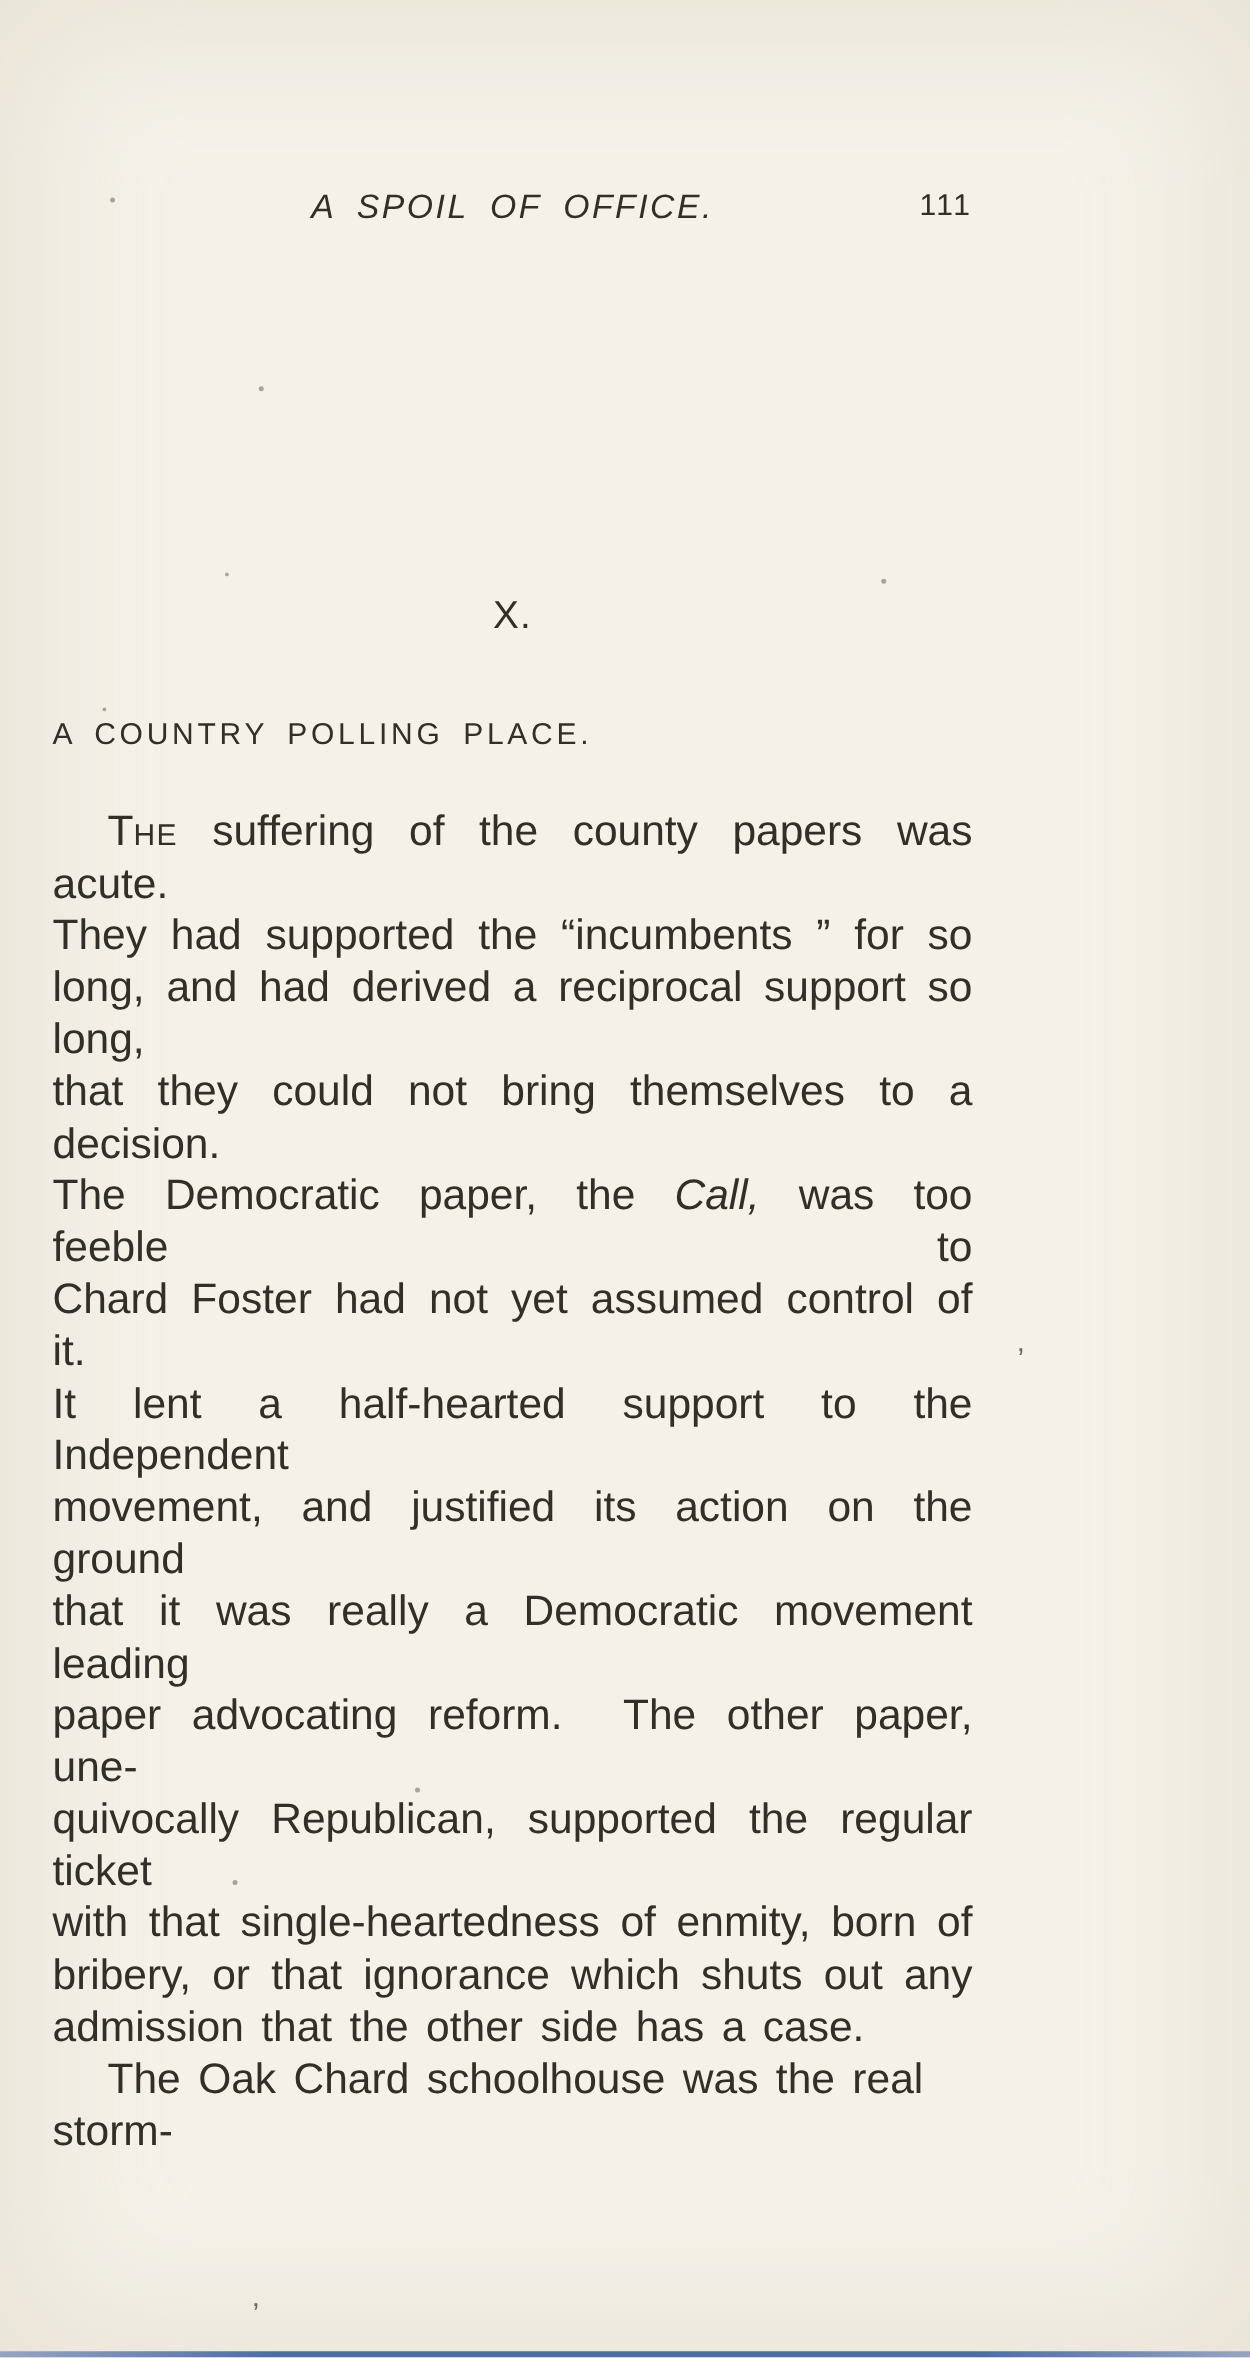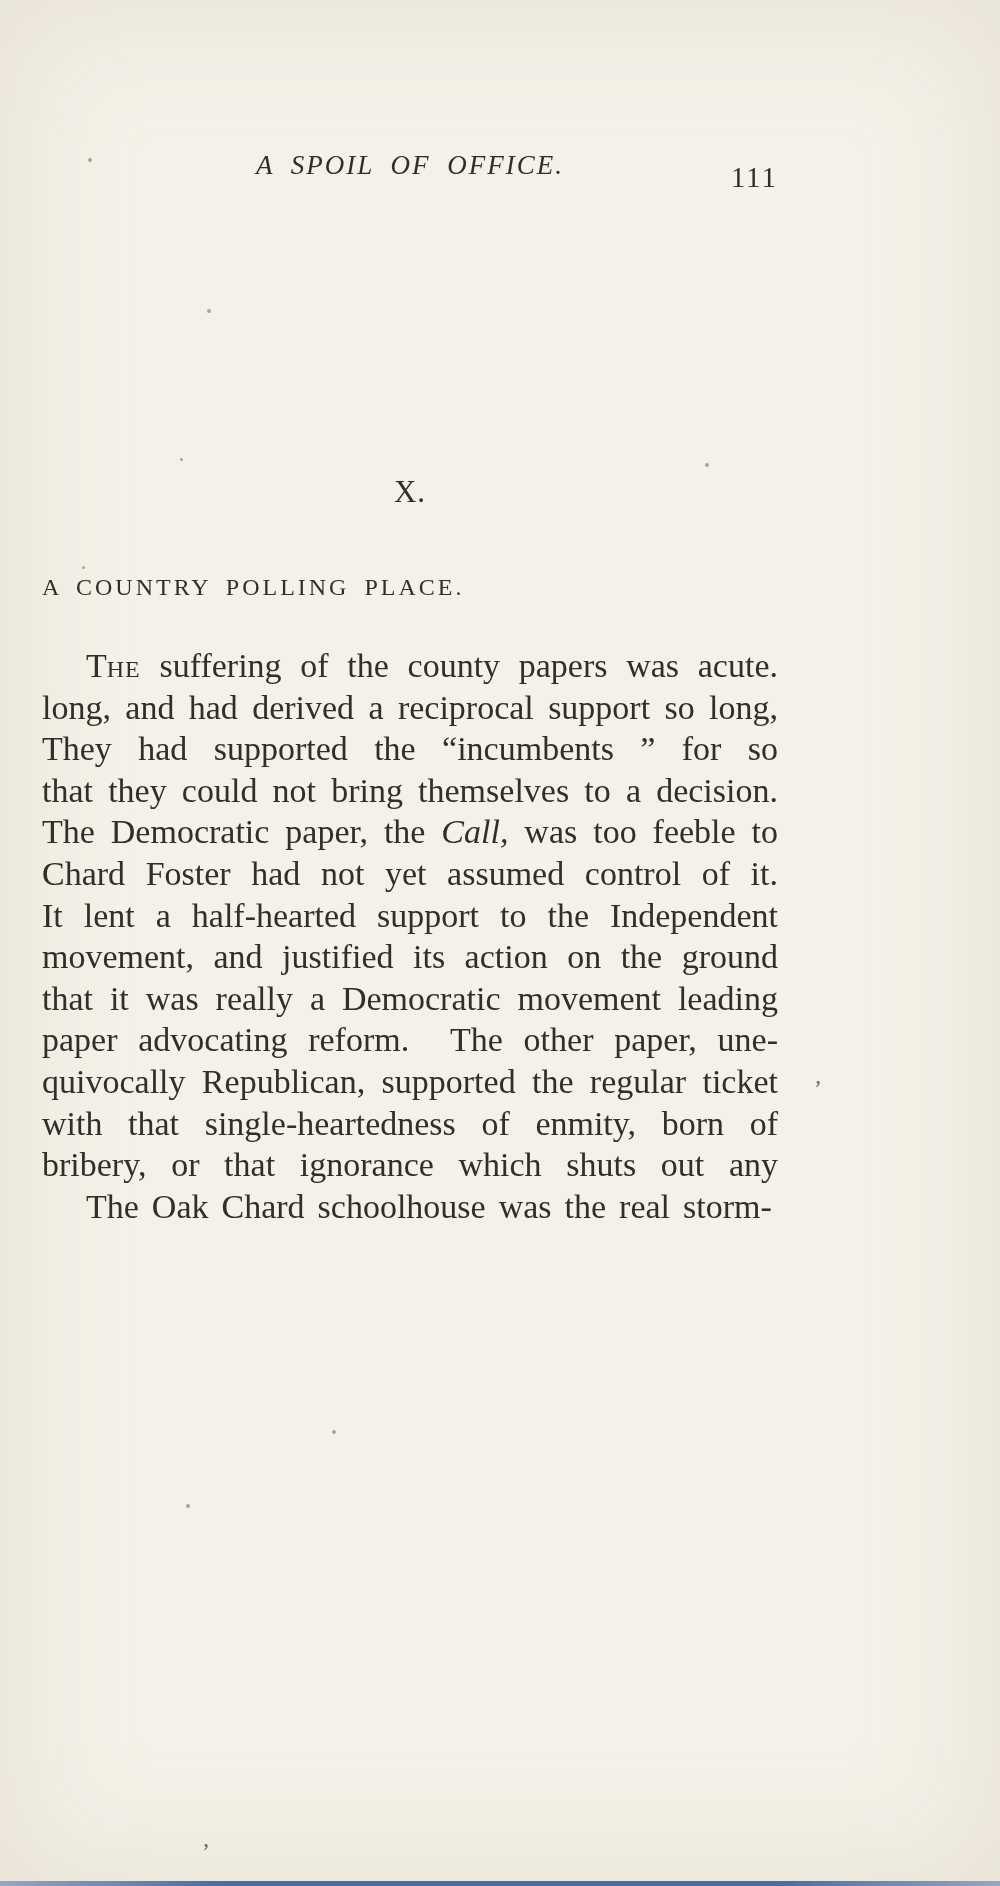--- a/index.html
+++ b/index.html
@@ -4,21 +4,21 @@
 <style>
   html, body { margin: 0; padding: 0; background: #e8e4da; }
 
   .page {
     position: relative;
     width: 1000px;
     height: 1886px;
     margin: 0 auto;
     background: var(--paper, #f4f1e8);
     color: var(--ink, #322e28);
-    font-family: Liberation Serif, serif;
+    font-family: Liberation Sans, sans-serif;
     overflow: hidden;
     box-shadow: inset 0 0 110px 18px rgba(203, 192, 170, 0.28);
   }
 
   
   .header {
     position: absolute;
     top: 146px;
     left: 42px;
     width: 736px;
@@ -30,22 +30,22 @@
     text-align: center;
     font-style: italic;
     font-size: 27px;
     letter-spacing: 2px;
     word-spacing: 8px;
     line-height: 38px;
   }
   .page-number {
     position: absolute;
     right: 0;
-    top: 12px;
-    font-size: 29px;
+    top: 0;
+    font-size: 24px;
     letter-spacing: 2px;
     line-height: 38px;
   }
 
   
   .chapter-number {
     position: absolute;
     top: 474px;
     left: 42px;
     width: 736px;
@@ -118,32 +118,33 @@
     <div class="page-number">111</div>
   </div>
 
   <div class="chapter-number">X.</div>
 
   <div class="chapter-title">A COUNTRY POLLING PLACE.</div>
 
   <div class="body-text">
       <div>
         <div class="line justify indent"><span>T</span><span class="smallcaps">he</span><span> suffering of the county papers was acute.</span></div>
+        <div class="line justify"><span>They had supported the “incumbents ” for so</span></div>
         <div class="line justify"><span>long, and had derived a reciprocal support so long,</span></div>
-        <div class="line justify"><span>They had supported the “incumbents ” for so</span></div>
         <div class="line justify"><span>that they could not bring themselves to a decision.</span></div>
         <div class="line justify"><span>The Democratic paper, the </span><span class="italic">Call,</span><span> was too feeble to</span></div>
         <div class="line justify"><span>Chard Foster had not yet assumed control of it.</span></div>
         <div class="line justify"><span>It lent a half-hearted support to the Independent</span></div>
         <div class="line justify"><span>movement, and justified its action on the ground</span></div>
         <div class="line justify"><span>that it was really a Democratic movement leading</span></div>
         <div class="line justify"><span>paper advocating reform.&nbsp; The other paper, une-</span></div>
         <div class="line justify"><span>quivocally Republican, supported the regular ticket</span></div>
         <div class="line justify"><span>with that single-heartedness of enmity, born of</span></div>
         <div class="line justify"><span>bribery, or that ignorance which shuts out any</span></div>
+        <div class="line"><span>admission that the other side has a case.</span></div>
       </div>
       <div>
         <div class="line indent"><span>The Oak Chard schoolhouse was the real storm-</span></div>
       </div>
     </div>
 
   <div class="speck" style="left:88px;  top:158px;  width:4px; height:4px;"></div>
   <div class="speck" style="left:207px; top:309px;  width:4px; height:4px;"></div>
   <div class="speck" style="left:180px; top:458px;  width:3px; height:3px;"></div>
   <div class="speck" style="left:705px; top:463px;  width:4px; height:4px;"></div>

